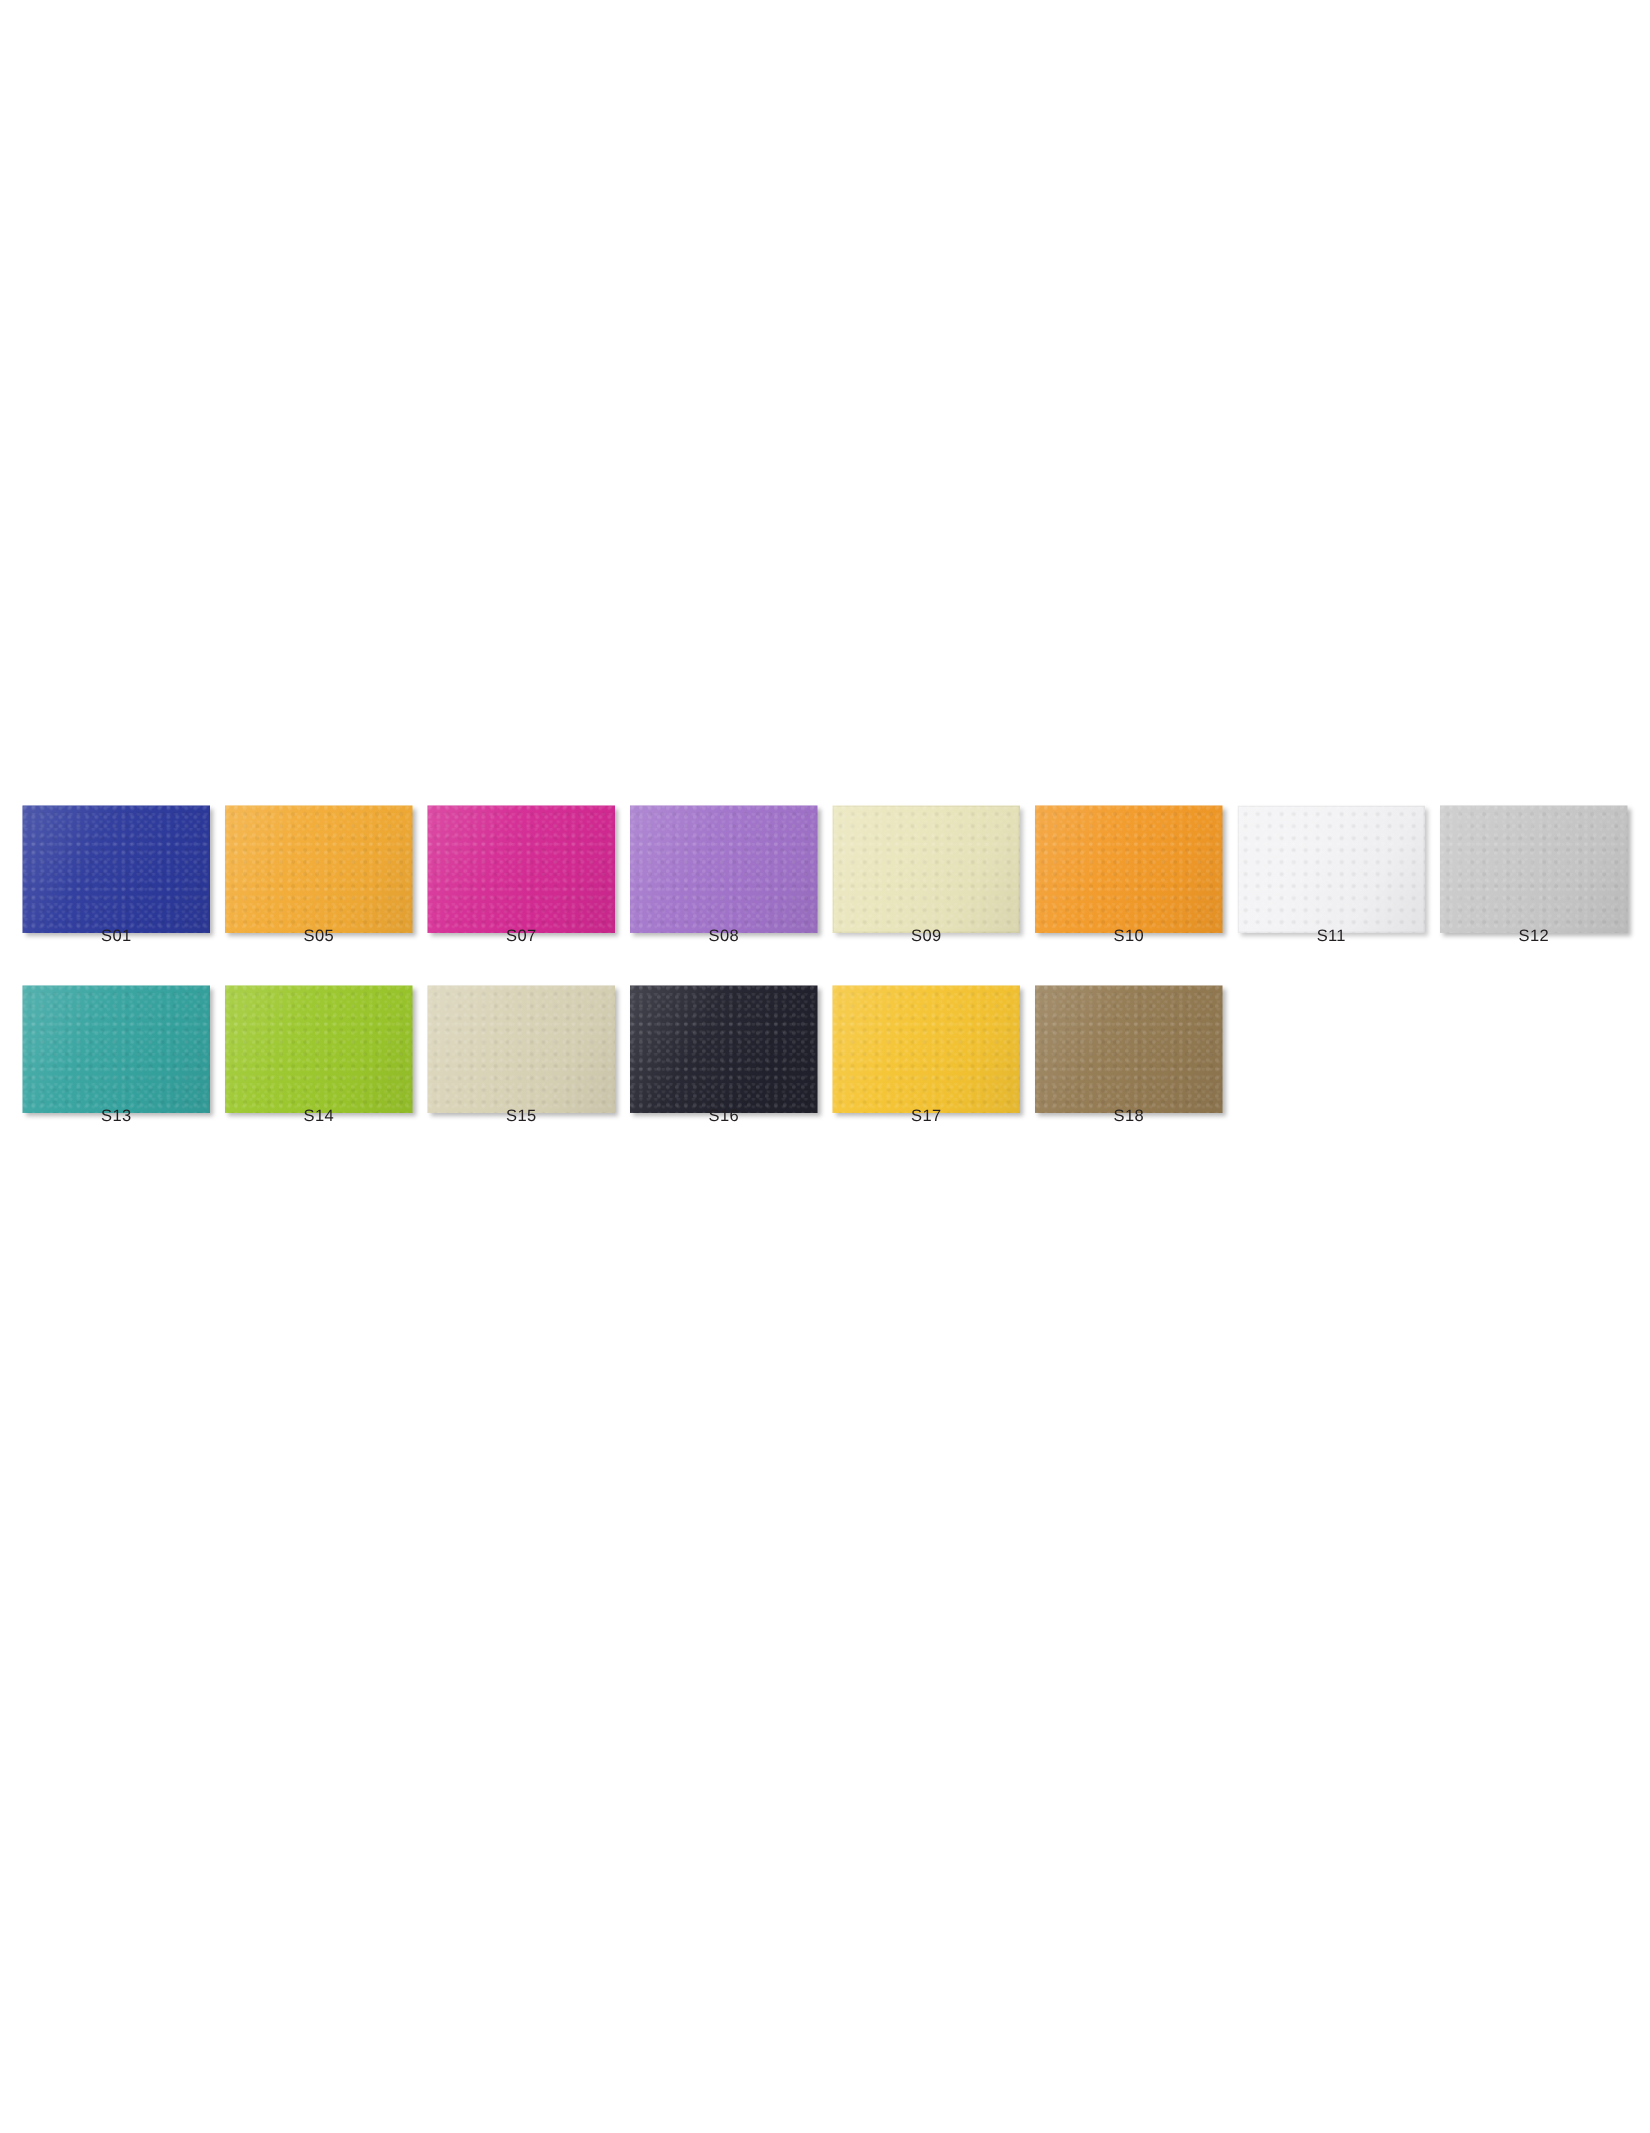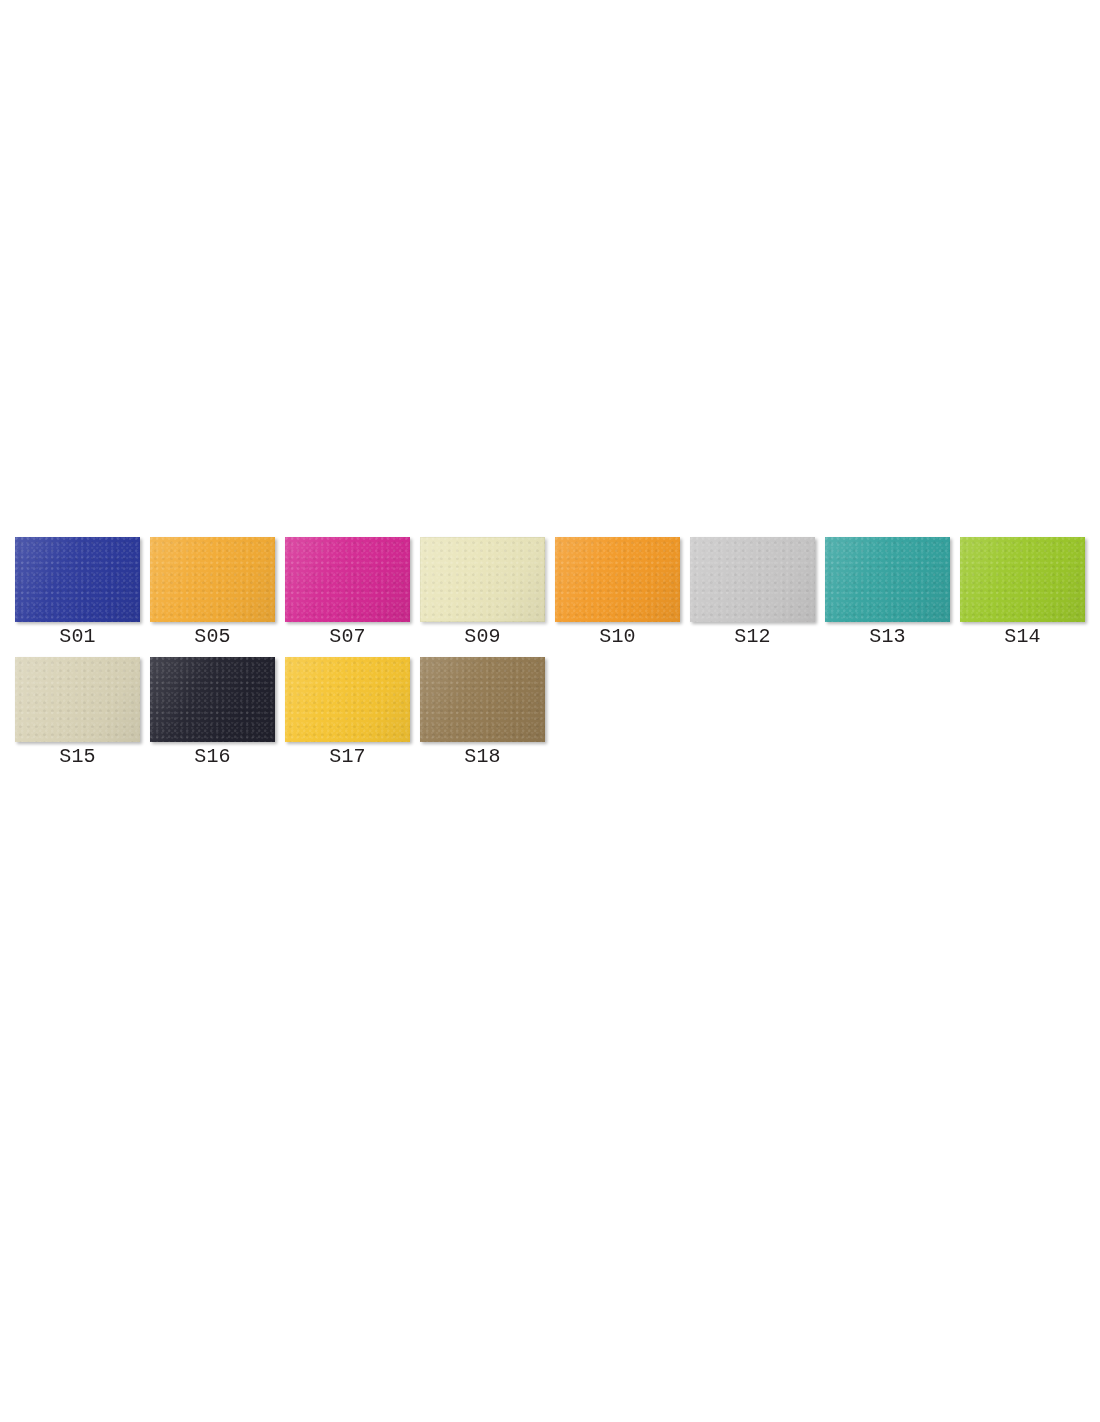--- a/index.html
+++ b/index.html
@@ -77,27 +77,27 @@
     pointer-events: none;
   }
 
   .swatch-chip.light-edge {
     box-shadow: 2px 2px 3px rgba(0, 0, 0, 0.22), inset 0 0 0 1px rgba(0, 0, 0, 0.045);
   }
 
   .swatch-label {
     position: absolute;
     left: 0;
-    top: 91px;
+    top: 78px;
     width: 125px;
     text-align: center;
-    font-size: 20px;
+    font-size: 11px;
     line-height: 18px;
     color: #231f20;
-    font-family: Liberation Mono, monospace;
+    font-family: Liberation Sans, sans-serif;
     letter-spacing: 0.2px;
     white-space: nowrap;
   }
 </style>
 </head>
 <body>
 
 <div id="swatch-board">
   <div class="swatch-grid">
       <div class="swatch-cell">
@@ -106,26 +106,34 @@
       </div>
       <div class="swatch-cell">
         <div class="swatch-chip" style="background-color: rgb(242, 171, 53);"></div>
         <div class="swatch-label">S05</div>
       </div>
       <div class="swatch-cell">
         <div class="swatch-chip" style="background-color: rgb(212, 42, 147);"></div>
         <div class="swatch-label">S07</div>
       </div>
       <div class="swatch-cell">
+        <div class="swatch-chip" style="background-color: rgb(161, 115, 202);"></div>
+        <div class="swatch-label">S08</div>
+      </div>
+      <div class="swatch-cell">
         <div class="swatch-chip light-edge" style="background-color: rgb(233, 229, 187);"></div>
         <div class="swatch-label">S09</div>
       </div>
       <div class="swatch-cell">
         <div class="swatch-chip" style="background-color: rgb(242, 154, 40);"></div>
         <div class="swatch-label">S10</div>
+      </div>
+      <div class="swatch-cell">
+        <div class="swatch-chip light-edge" style="background-color: rgb(243, 243, 245);"></div>
+        <div class="swatch-label">S11</div>
       </div>
       <div class="swatch-cell">
         <div class="swatch-chip" style="background-color: rgb(200, 199, 199);"></div>
         <div class="swatch-label">S12</div>
       </div>
       <div class="swatch-cell">
         <div class="swatch-chip" style="background-color: rgb(53, 163, 159);"></div>
         <div class="swatch-label">S13</div>
       </div>
       <div class="swatch-cell">

